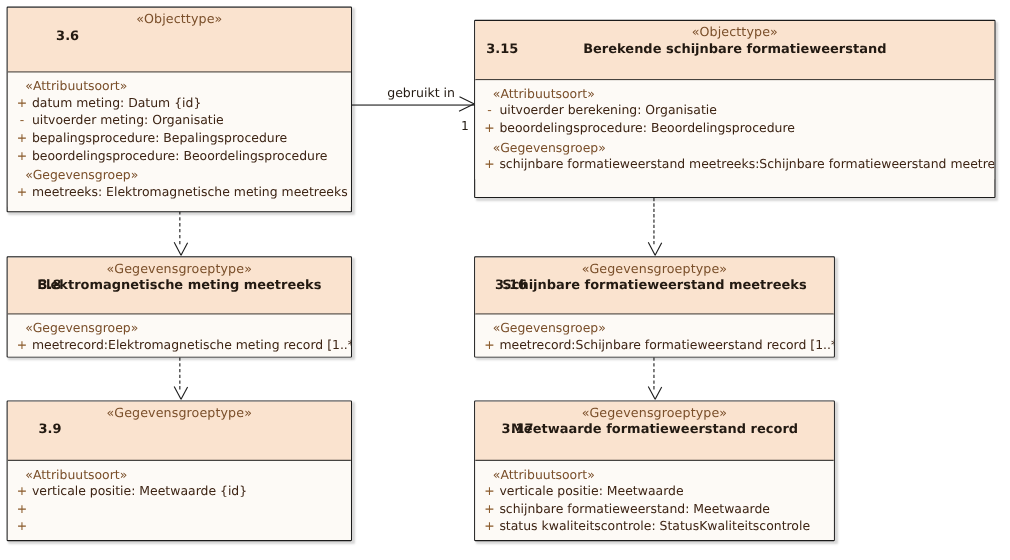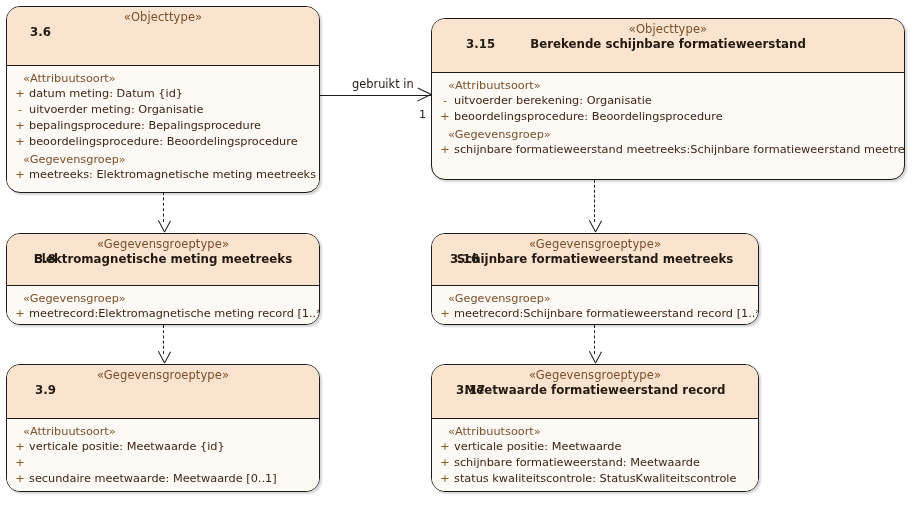--- a/index.html
+++ b/index.html
@@ -10,21 +10,21 @@
     position:relative;
     overflow:hidden;
   }
   #canvas{position:absolute;left:0;top:0;width:918px;height:509px;}
 
   
   .uml-class{
     position:absolute;
     box-sizing:border-box;
     border:1.4px solid #1b1b1b;
-    border-radius:14px;
+    border-radius:1px;
     background:#fdfaf6;
     box-shadow:2px 2px 2px rgba(0,0,0,0.16);
     overflow:hidden;
   }
   .uml-header{
     background:#fae3cf;
     border-bottom:1.4px solid #1b1b1b;
     padding:4px 6px 5px 6px;
     text-align:center;
     line-height:1.18;
@@ -148,21 +148,21 @@
   <div class="vline-dash" style="left:594px; top:180px; height:42px;"></div>
   <div class="arrow-open-down" style="left:594.5px; top:232px;"></div>
 
   <div class="vline-dash" style="left:594px; top:325px; height:29px;"></div>
   <div class="arrow-open-down" style="left:594.5px; top:363px;"></div>
 
   <div class="uml-class" style="left:6px; top:6px; width:314px; height:187px;">
     <div class="uml-header" style="height:49px;">
       <span class="stereotype">«Objecttype»</span>
       <span class="header-line2">
-        <span class="hdr-num" style="left:17px;">3.6</span>
+        <span class="hdr-num" style="left:38px;">3.6</span>
       </span>
     </div>
     <div class="uml-body">
       <div class="grp-label">«Attribuutsoort»</div>
       <div class="attr-row">
         <span class="attr-vis">+</span>
         <span class="attr-text">datum meting: Datum {id}</span>
       </div>
       <div class="attr-row">
         <span class="attr-vis">-</span>
@@ -181,21 +181,21 @@
         <span class="attr-vis">+</span>
         <span class="attr-text">meetreeks: Elektromagnetische meting meetreeks</span>
       </div>
     </div>
   </div>
 
   <div class="uml-class" style="left:431px; top:18px; width:474px; height:162px;">
     <div class="uml-header" style="height:44px;">
       <span class="stereotype">«Objecttype»</span>
       <span class="header-line2">
-        <span class="hdr-num" style="left:28px;">3.15</span>
+        <span class="hdr-num" style="left:4px;">3.15</span>
         <span class="hdr-name">Berekende schijnbare formatieweerstand</span>
       </span>
     </div>
     <div class="uml-body">
       <div class="grp-label">«Attribuutsoort»</div>
       <div class="attr-row">
         <span class="attr-vis">-</span>
         <span class="attr-text">uitvoerder berekening: Organisatie</span>
       </div>
       <div class="attr-row">
@@ -255,21 +255,20 @@
       <div class="grp-label">«Attribuutsoort»</div>
       <div class="attr-row">
         <span class="attr-vis">+</span>
         <span class="attr-text">verticale positie: Meetwaarde {id}</span>
       </div>
       <div class="attr-row">
         <span class="attr-vis">+</span>
       </div>
       <div class="attr-row">
         <span class="attr-vis">+</span>
-        <span class="attr-text">secundaire meetwaarde: Meetwaarde [0..1]</span>
       </div>
     </div>
   </div>
 
   <div class="uml-class" style="left:431px; top:364px; width:328px; height:128px;">
     <div class="uml-header" style="height:44px;">
       <span class="stereotype">«Gegevensgroeptype»</span>
       <span class="header-line2">
         <span class="hdr-num" style="left:18px;">3.17</span>
         <span class="hdr-name">Meetwaarde formatieweerstand record</span>

